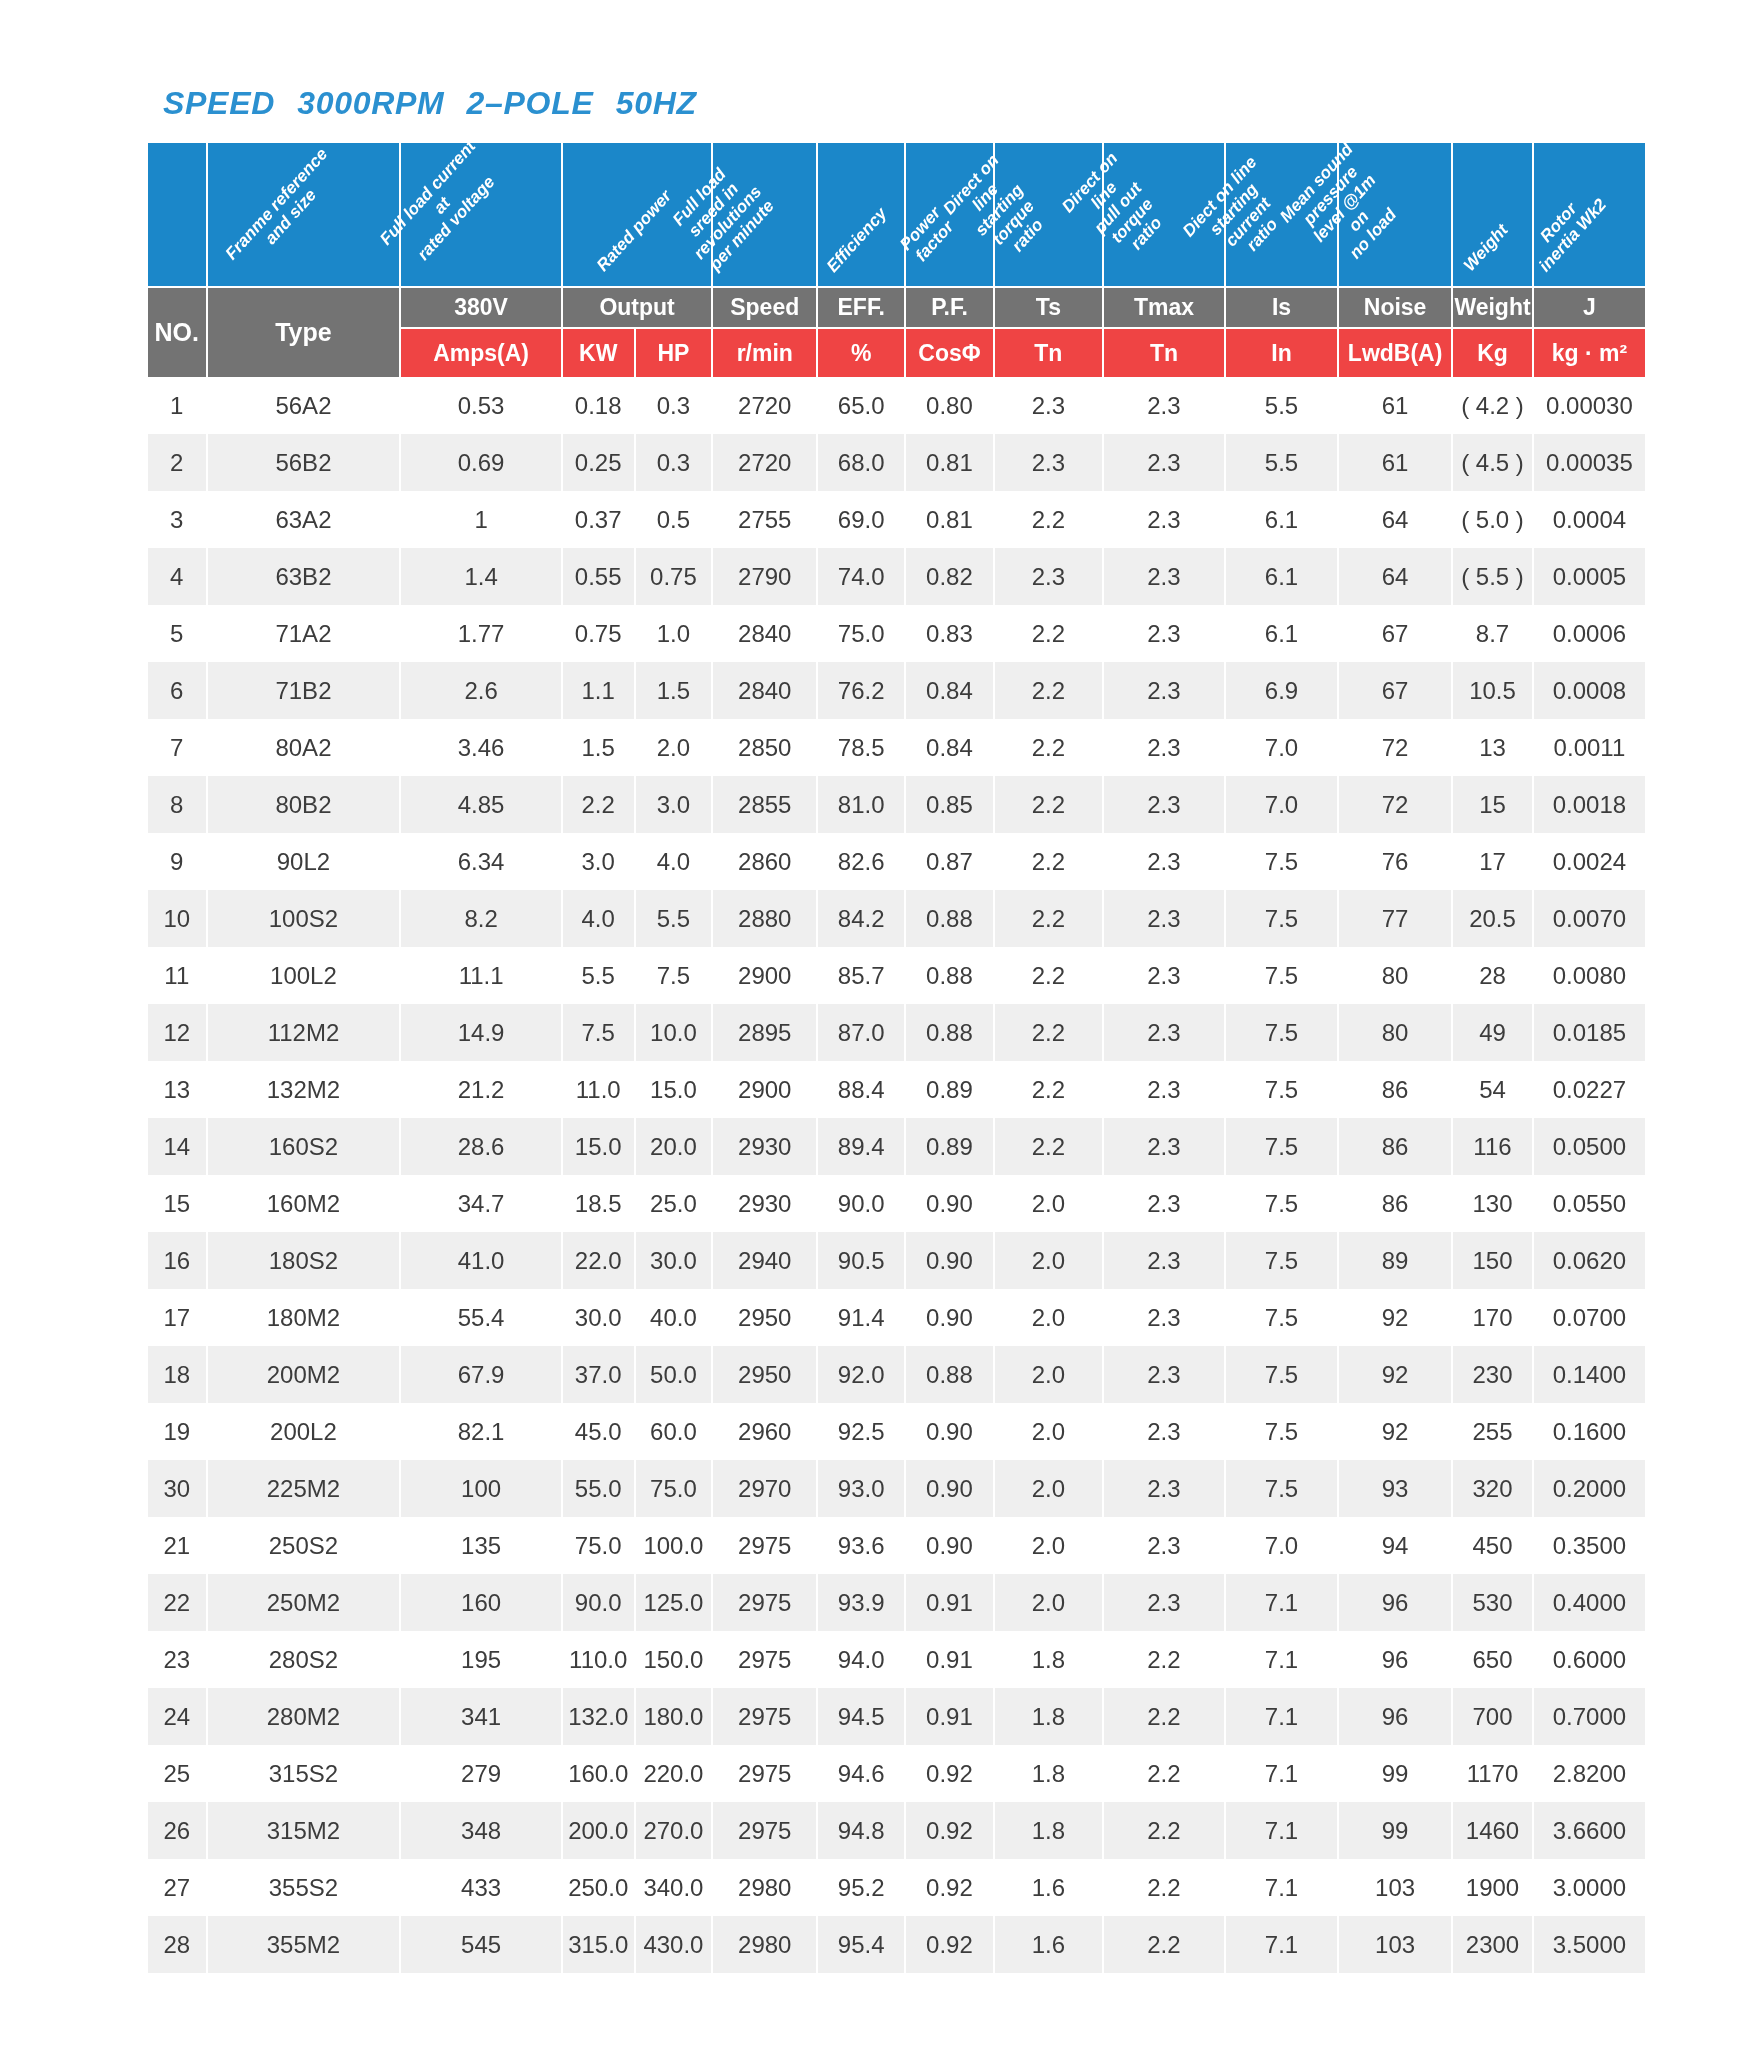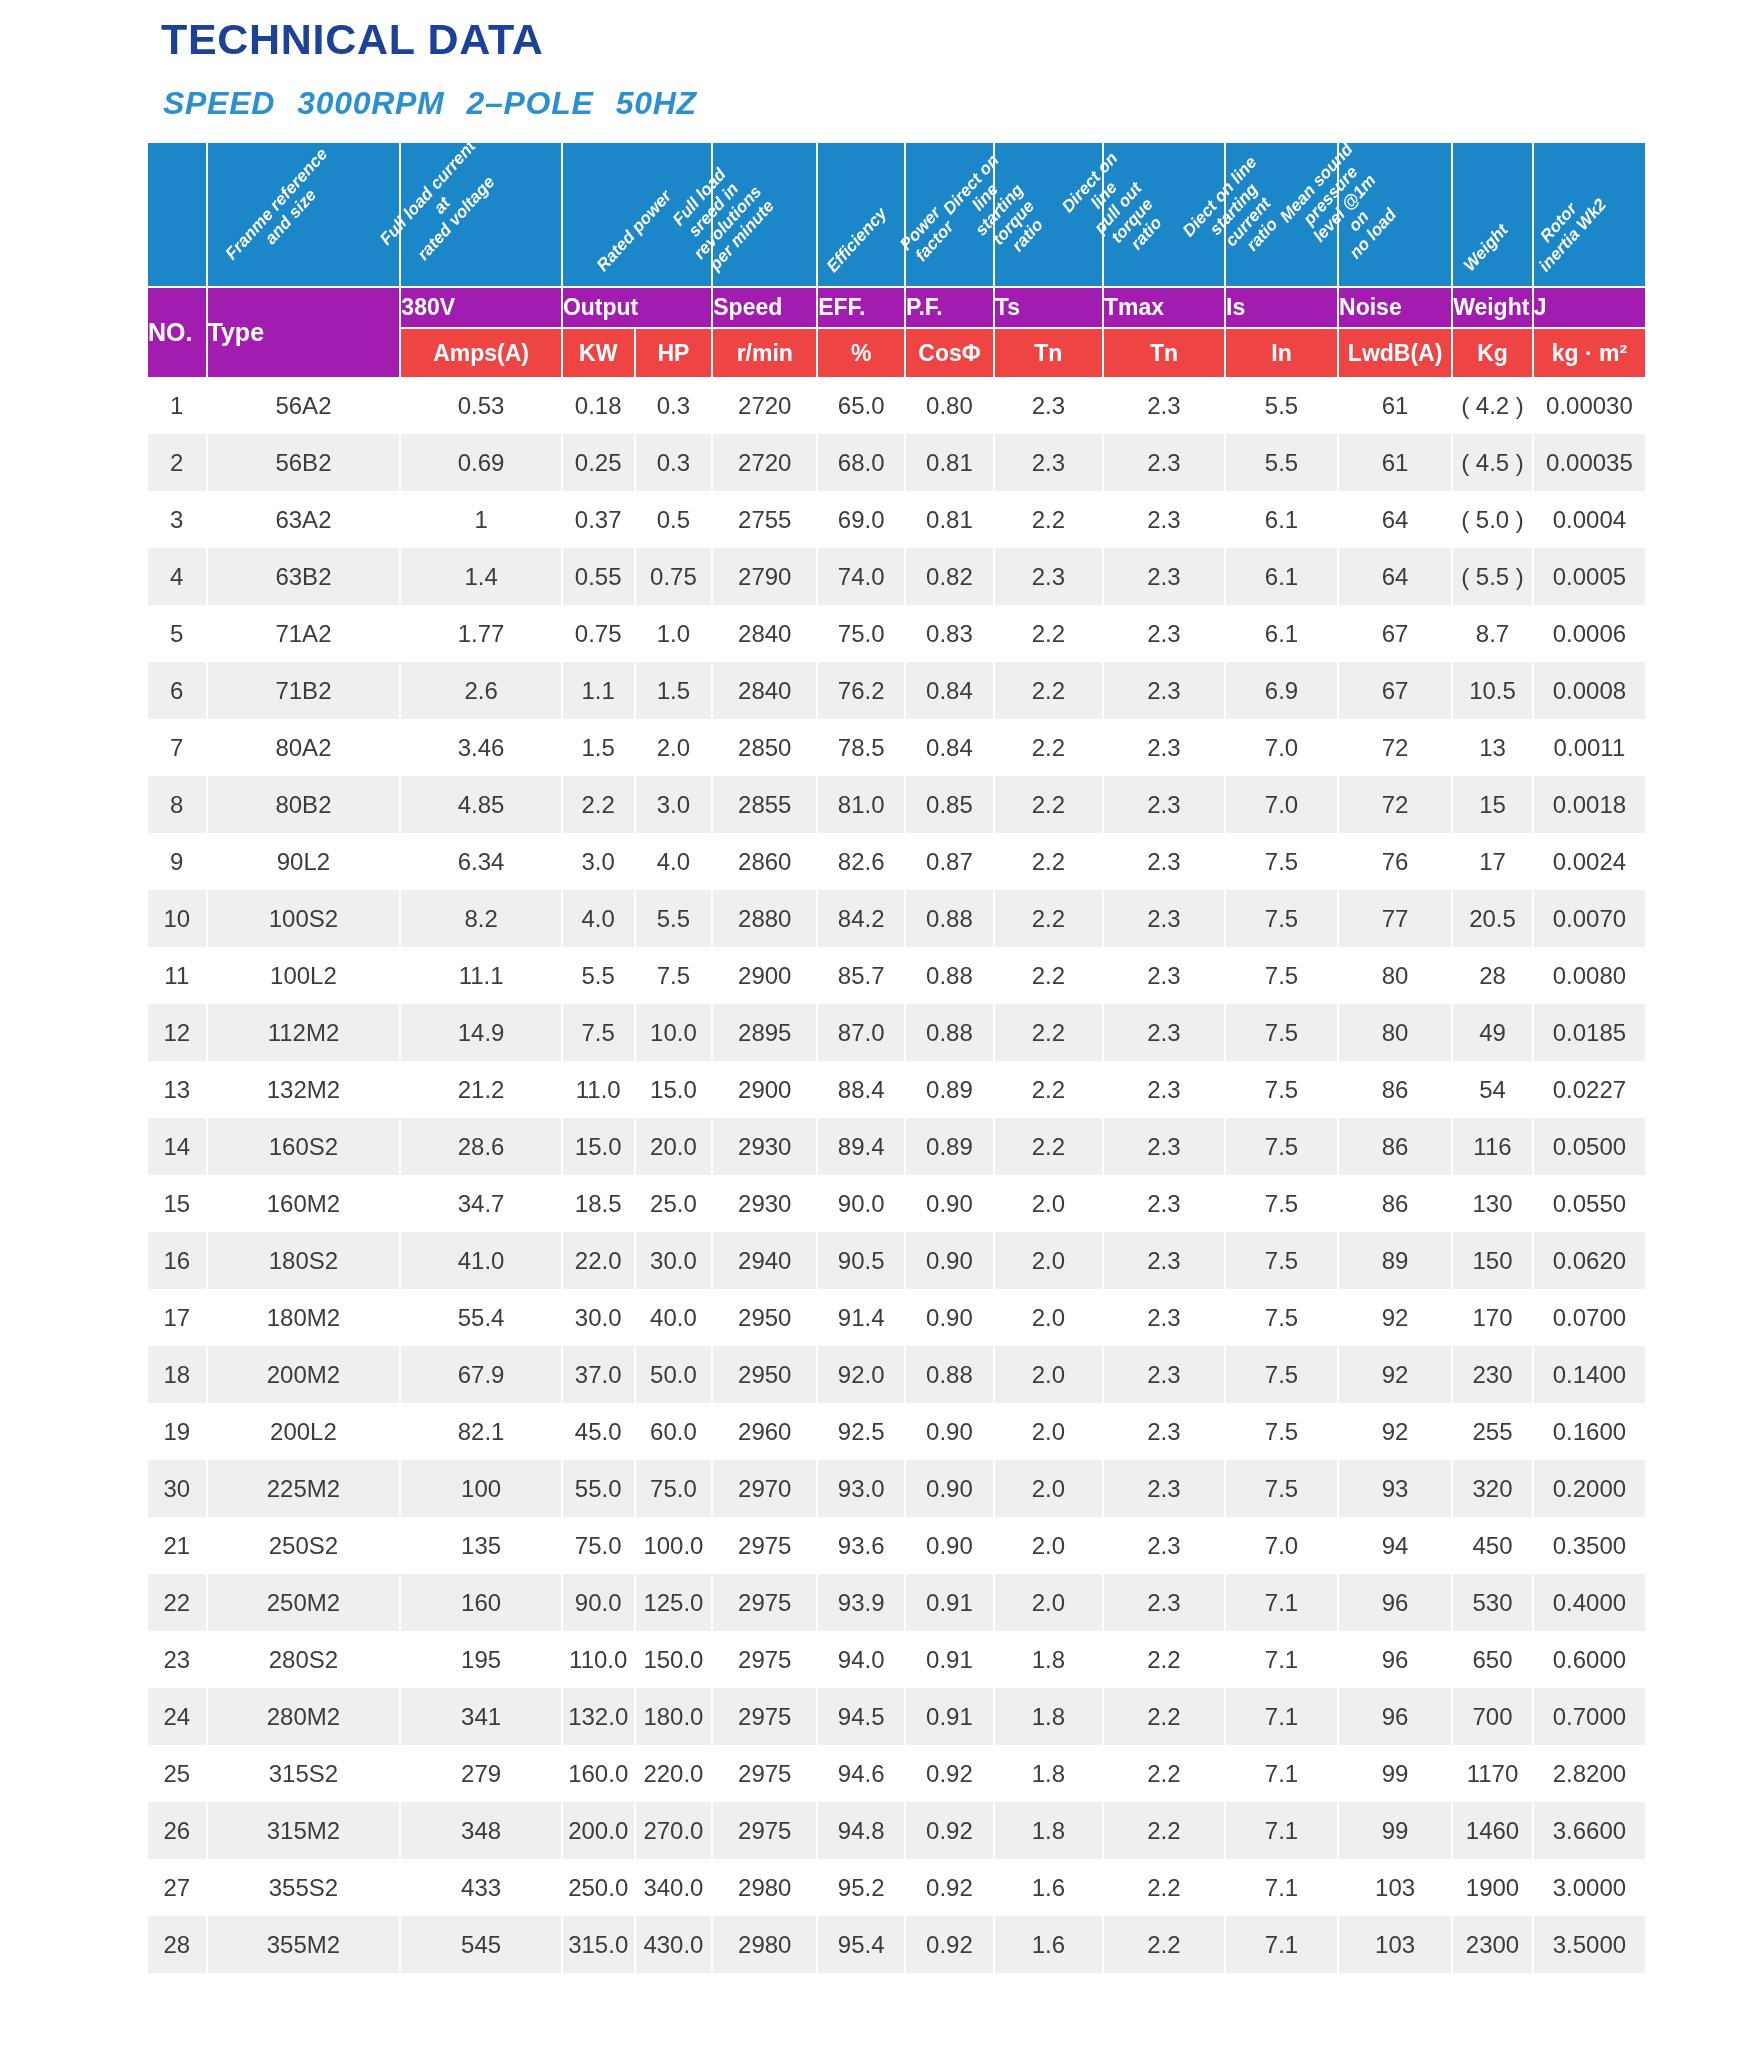--- a/index.html
+++ b/index.html
@@ -16,33 +16,32 @@
   .a-output{left:30%;bottom:11.2px;}
   .a-speed{left:2%;bottom:7px;}
   .a-eff{left:22%;bottom:9.8px;}
   .a-pf{left:12%;bottom:9.8px;}
   .a-ts{left:6%;bottom:7px;}
   .a-tmax{left:12%;bottom:7px;}
   .a-is{left:8%;bottom:7px;}
   .a-noise{left:4%;bottom:5.6px;}
   .a-weight{left:26%;bottom:11.2px;}
   .a-j{left:12%;bottom:8.4px;}
-  tr.subtop th{height:39px;background:#a21caf;color:#fff;font-weight:bold;font-size:23px;text-align:left;vertical-align:middle;}
+  tr.subtop th{height:39px;background:#737373;color:#fff;font-weight:bold;font-size:23px;text-align:center;vertical-align:middle;}
   tr.subtop th.spanv{font-size:25px;}
   tr.subbot th{height:48px;background:#ef4444;color:#fff;font-weight:bold;font-size:23px;text-align:center;vertical-align:middle;border-top:2.1px solid #fff;}
   tr.subtop th.spanv{border-top:none;}
   tbody td{height:57px;background:#fff;text-align:center;vertical-align:middle;font-size:24px;color:#3c3c3c;}
   tbody tr:nth-child(even) td{background:#efefef;}
 </style>
 </head>
 <body>
 
 <div class="page">
 
-  <div class="title">TECHNICAL DATA</div>
   <div class="subtitle">SPEED  3000RPM  2–POLE  50HZ</div>
 
   <table class="tech">
     <colgroup>
       <col style="width:57px">
         <col style="width:190px">
         <col style="width:158px">
         <col style="width:70px">
       <col style="width:75px">
         <col style="width:102px">

